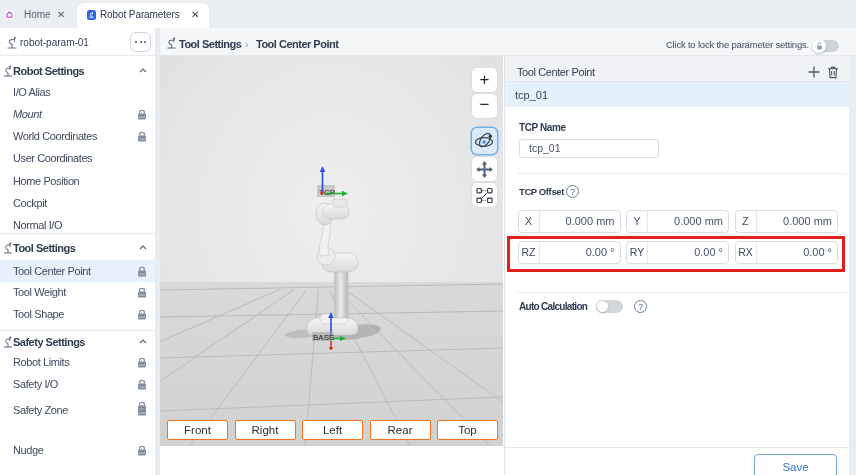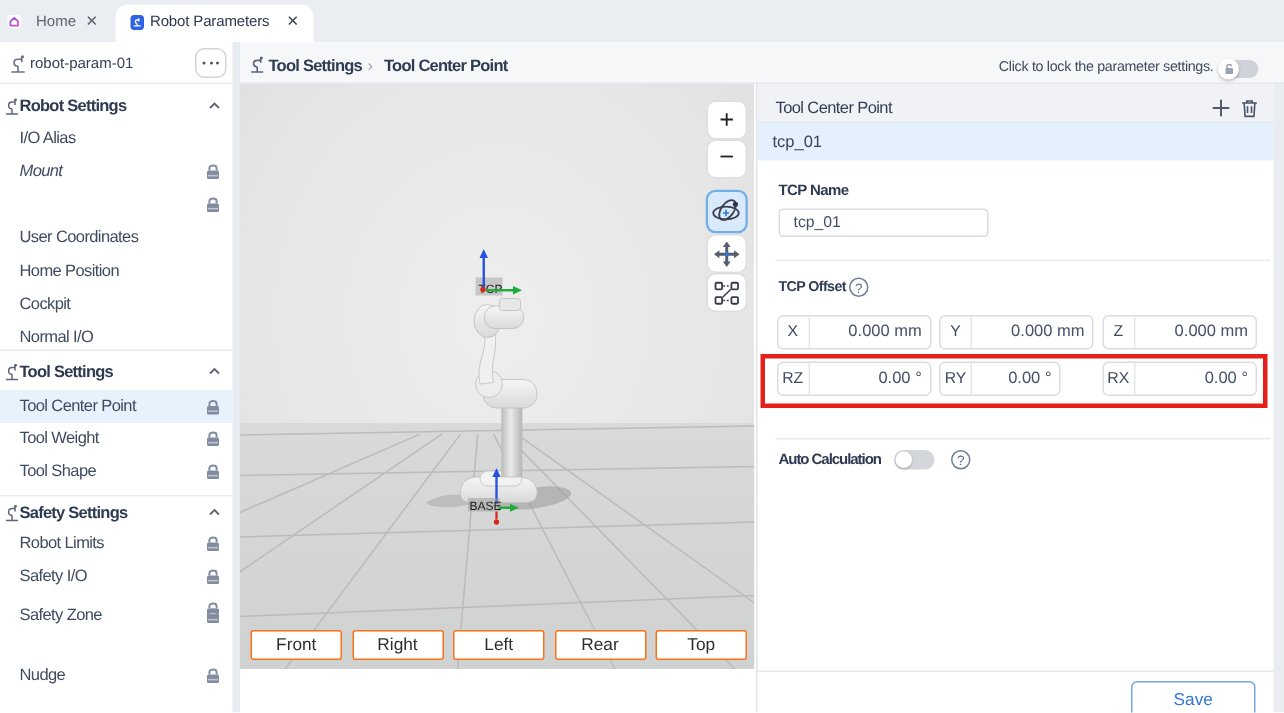--- a/index.html
+++ b/index.html
@@ -75,20 +75,21 @@
     </div>
     <div class="row" style="top:103px;font-style:italic;">
       <span class="t">Mount</span>
       <svg class="lock" width="10" height="11" viewBox="0 0 10 11">
         <rect x="1" y="4.6" width="8" height="5.8" rx="1" fill="#828ca0"></rect>
         <path d="M2.6 4.6 V3 C2.6 0.8 7.4 0.8 7.4 3 V4.6" stroke="#828ca0" stroke-width="1.3" fill="none"></path>
         <rect x="1.6" y="7.6" width="6.8" height="1" fill="#fff" opacity="0.5"></rect>
       </svg>
     </div>
     <div class="row" style="top:125px;">
+      <span class="t">World Coordinates</span>
       <svg class="lock" width="10" height="11" viewBox="0 0 10 11">
         <rect x="1" y="4.6" width="8" height="5.8" rx="1" fill="#828ca0"></rect>
         <path d="M2.6 4.6 V3 C2.6 0.8 7.4 0.8 7.4 3 V4.6" stroke="#828ca0" stroke-width="1.3" fill="none"></path>
         <rect x="1.6" y="7.6" width="6.8" height="1" fill="#fff" opacity="0.5"></rect>
       </svg>
     </div>
     <div class="row" style="top:147px;">
       <span class="t">User Coordinates</span>
     </div>
     <div class="row" style="top:169.5px;padding-left:28px;">
@@ -345,21 +346,21 @@
 <div class="grp" style="left:734.5px;top:210px;width:103.5px">
     <div class="lbl">Z</div>
     <div class="val">0.000 mm</div>
   </div>
 
 <div class="abs" style="left:507px;top:236px;width:338px;height:36px;border:3px solid #e3211a"></div>
 <div class="grp" style="left:517.5px;top:241px;width:103px">
     <div class="lbl">RZ</div>
     <div class="val">0.00 °</div>
   </div>
-<div class="grp" style="left:626px;top:241px;width:81px">
+<div class="grp" style="left:626px;top:241px;width:103px">
     <div class="lbl">RY</div>
     <div class="val">0.00 °</div>
   </div>
 <div class="grp" style="left:734.5px;top:241px;width:103.5px">
     <div class="lbl">RX</div>
     <div class="val">0.00 °</div>
   </div>
 
 <div class="abs" style="left:517px;top:292px;width:330px;height:1px;background:#e9ebee"></div>
 <div class="abs" style="left:519px;top:300px;font-size:10px;font-weight:bold;letter-spacing:-0.7px;line-height:13px;color:#2e3a52">Auto Calculation</div>

